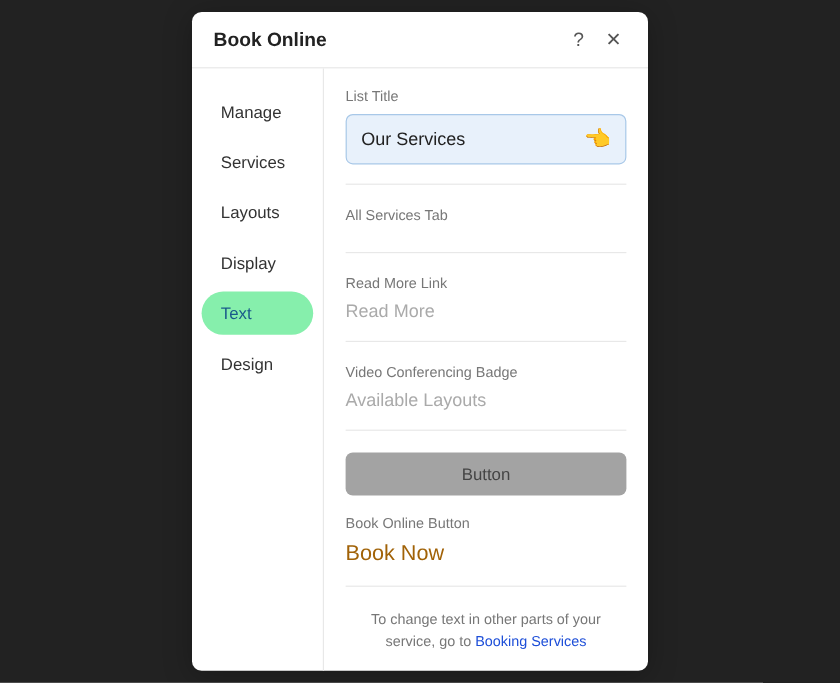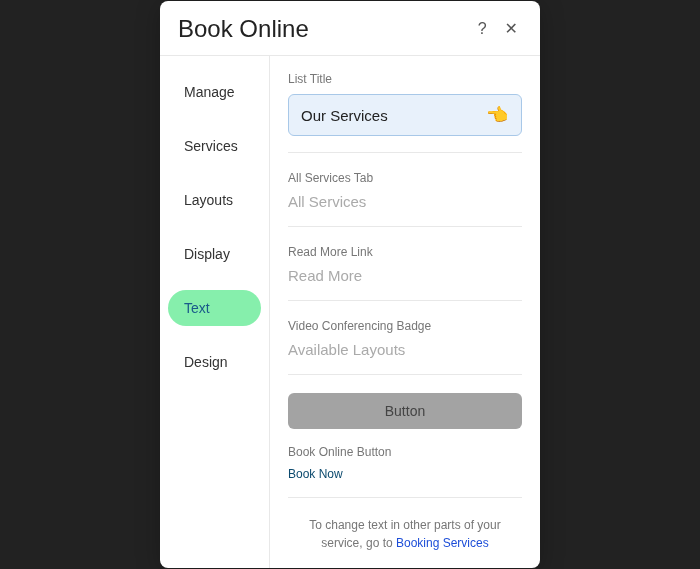--- a/index.html
+++ b/index.html
@@ -26,22 +26,22 @@
 
     .dialog-header {
       display: flex;
       align-items: center;
       justify-content: space-between;
       padding: 14px 18px 12px 18px;
       border-bottom: 1px solid #e8e8e8;
     }
 
     .dialog-title {
-      font-size: 24px;
-      font-weight: 400;
+      font-size: 16px;
+      font-weight: 700;
       color: #222;
     }
 
     .dialog-header-actions {
       display: flex;
       gap: 10px;
       align-items: center;
     }
 
     .header-icon-btn {
@@ -59,21 +59,21 @@
       flex: 1;
     }
 
     
     .sidebar {
       width: 110px;
       border-right: 1px solid #e8e8e8;
       padding: 16px 0;
       display: flex;
       flex-direction: column;
-      gap: 14px;
+      gap: 2px;
     }
 
     .sidebar-item {
       padding: 10px 16px;
       font-size: 14px;
       color: #333;
       cursor: pointer;
       border-radius: 20px;
       margin: 2px 8px;
       text-align: left;
@@ -197,38 +197,37 @@
       <div class="field-group">
         <div class="field-label">List Title</div>
         <div class="field-value highlighted">
           <span>Our Services</span>
           <span class="cursor-hand">👈</span>
         </div>
       </div>
 
       <div class="field-group">
         <div class="field-label">All Services Tab</div>
-        <div class="field-value" style="color:#aaa;">All Services</div>
       </div>
 
       <div class="field-group">
         <div class="field-label">Read More Link</div>
         <div class="field-value" style="color:#aaa;">Read More</div>
       </div>
 
       <div class="field-group">
         <div class="field-label">Video Conferencing Badge</div>
         <div class="field-value" style="color:#aaa;">Available Layouts</div>
       </div>
 
       <div class="section-divider">Button</div>
 
       <div class="field-group">
         <div class="field-label">Book Online Button</div>
-        <div class="field-value" style="color:#0c4a6e; font-size:12px;">Book Now</div>
+        <div class="field-value" style="color:#a16207; font-size:18px;">Book Now</div>
       </div>
 
       <div class="footer-note">
         <span>To change text in other parts of your service, go to </span><a href="#">Booking Services</a>
       </div>
 
     </div>
   </div>
 </div>
 

